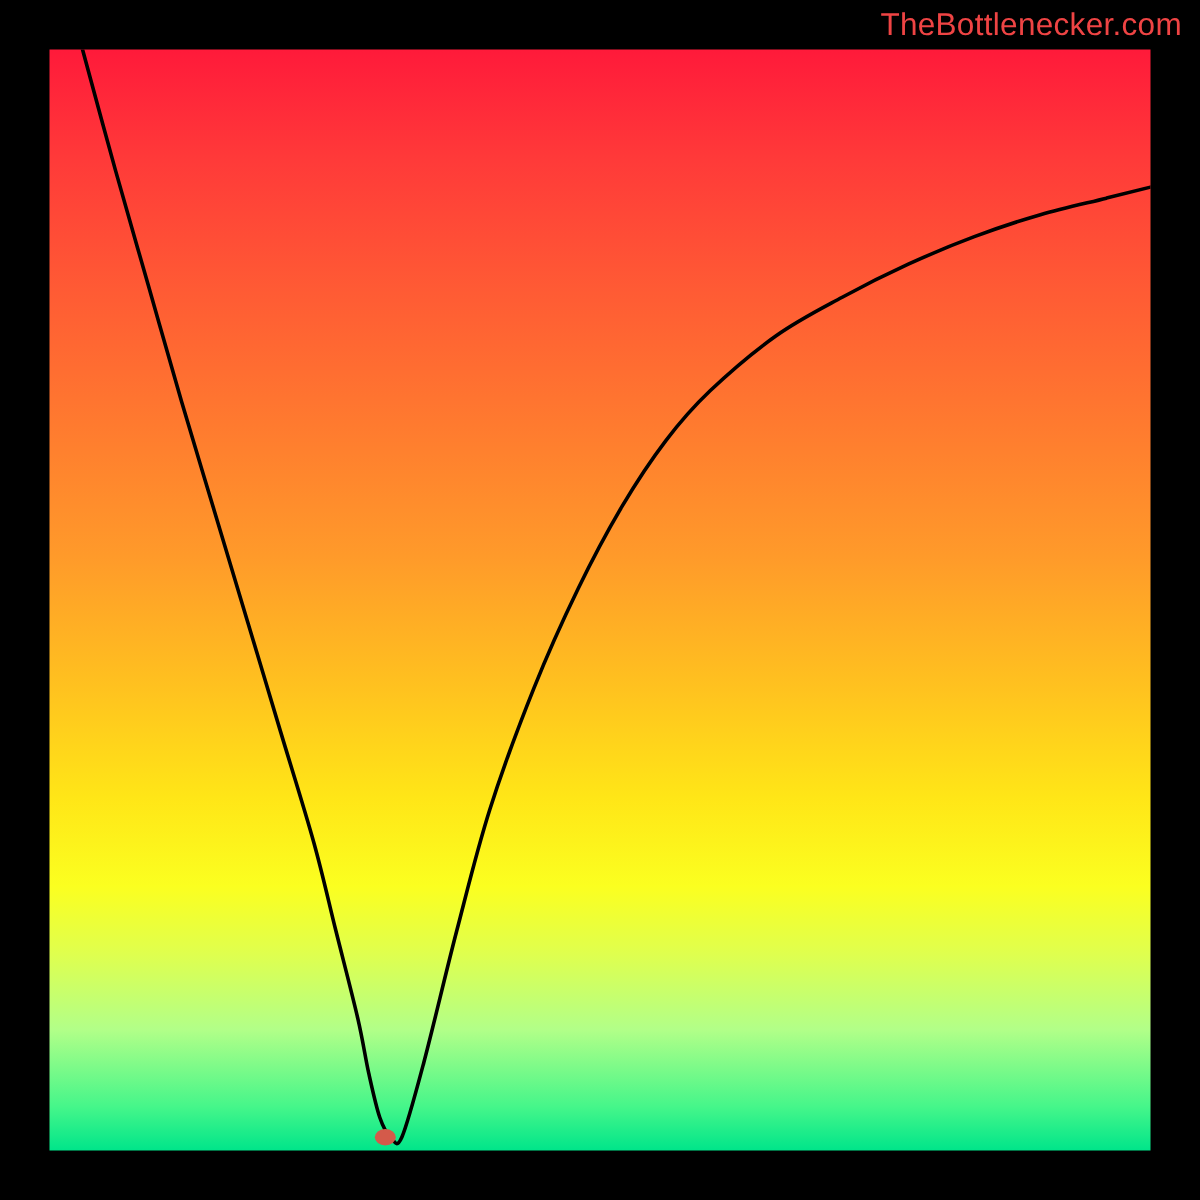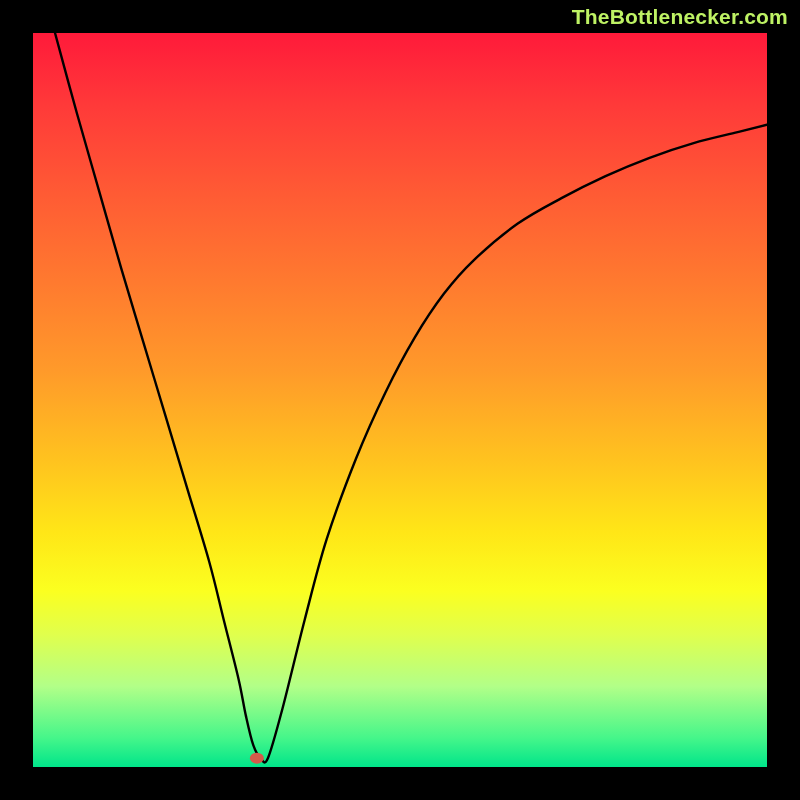--- a/index.html
+++ b/index.html
@@ -36,23 +36,23 @@
       #e0ff4d 82%,
       #b2ff88 89%,
       #46f68a 96%,
       #00e58a 100%
     );
   }
   .attribution {
     position: absolute;
     top: 5px;
     right: 12px;
-    color: #bef264;
+    color: #ef4444;
     font-size: 21px;
-    font-weight: 700;
+    font-weight: 400;
     letter-spacing: 0.2px;
   }
   svg.curve {
     position: absolute;
     left: 33px;
     top: 33px;
     width: 734px;
     height: 734px;
     pointer-events: none;
   }

